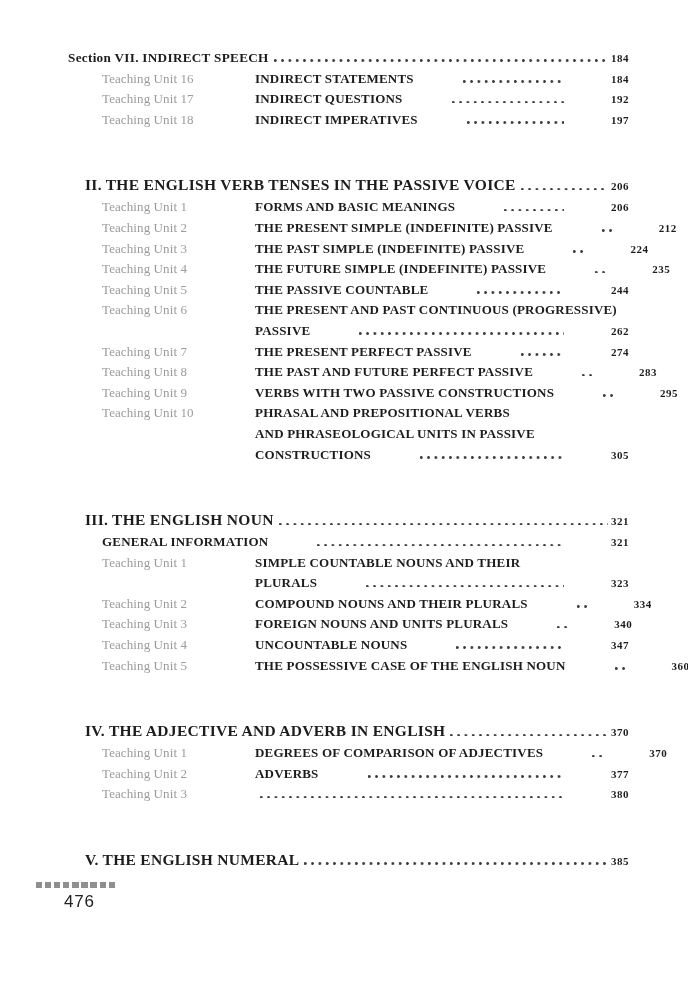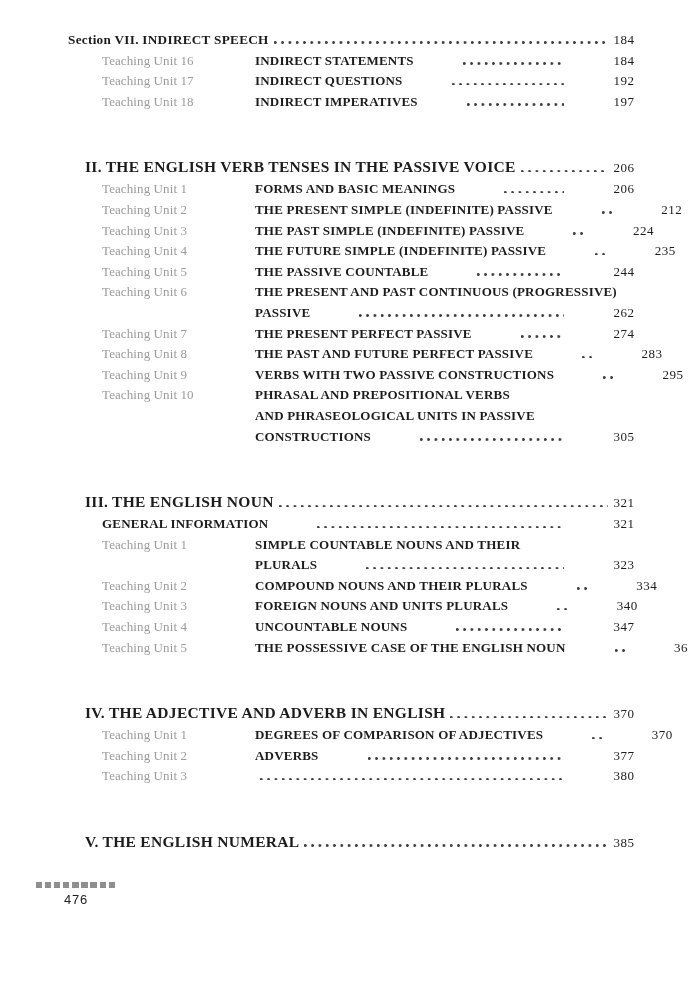--- a/index.html
+++ b/index.html
@@ -11,42 +11,42 @@
     --background:#ffffff;
   }
   html,body{margin:0;padding:0;}
   body{background:#e8e8e8;}
   .page{
     width:688px;height:1000px;background:var(--background);
     position:relative;overflow:hidden;margin:0 auto;
     font-family:"Liberation Serif","DejaVu Serif",serif;
     color:var(--text);
   }
-  .toc{position:absolute;top:30px;left:68px;width:569px;}
+  .toc{position:absolute;top:48px;left:68px;width:569px;}
   .toc-group + .toc-group{margin-top:44px;}
   .row{display:flex;align-items:baseline;line-height:20.6px;font-size:13px;}
   .h-sub{font-weight:bold;font-size:13.2px;}
   .h-main{font-weight:bold;font-size:15.5px;line-height:22px;padding-left:17px;}
   .h-text{white-space:nowrap;letter-spacing:0.3px;}
   .item{padding-left:34px;gap:44px;}
   .label{flex:0 0 109px;color:var(--label-gray);letter-spacing:0.1px;}
   .title{font-weight:bold;white-space:nowrap;letter-spacing:0.2px;}
   .dots{
     flex:1 1 0;min-width:10px;height:13px;margin:0 3px 0 5px;
     background-image:radial-gradient(circle at 1.3px 1.3px,var(--dots) 1.1px,rgba(0,0,0,0) 1.45px);
     background-size:7.3px 2.6px;background-repeat:repeat-x;background-position:0 100%;
   }
-  .pg{flex:0 0 auto;min-width:26px;text-align:center;font-size:13px;font-weight:normal;letter-spacing:0.5px;}
+  .pg{flex:0 0 auto;min-width:26px;text-align:left;font-size:11px;font-weight:bold;letter-spacing:0.5px;}
   .footer{position:absolute;left:36px;top:882px;}
   .marks{display:flex;gap:2.9px;}
   .mark{width:6.2px;height:5.6px;background:var(--marks);}
   .folio{
     margin:4px 0 0 28px;
     font-family:"Liberation Sans","DejaVu Sans",sans-serif;
-    font-size:13px;letter-spacing:0.8px;color:var(--folio);
+    font-size:17px;letter-spacing:0.8px;color:var(--folio);
   }
 </style>
 </head>
 <body>
 
 <div class="page">
   <main class="toc">
       <section class="toc-group">
         <div class="row h-sub">
           <span class="h-text">Section VII. INDIRECT SPEECH</span>

